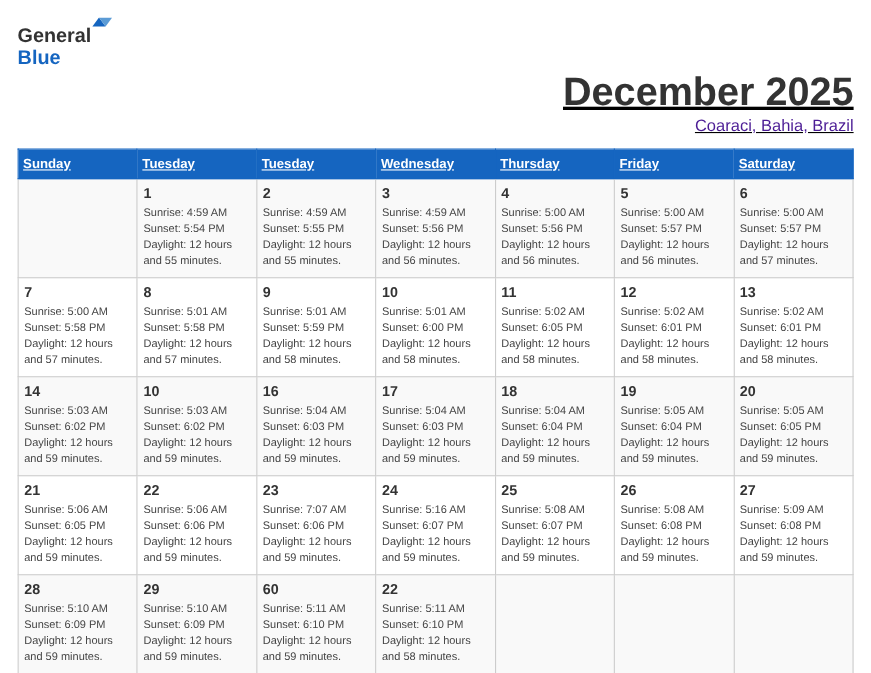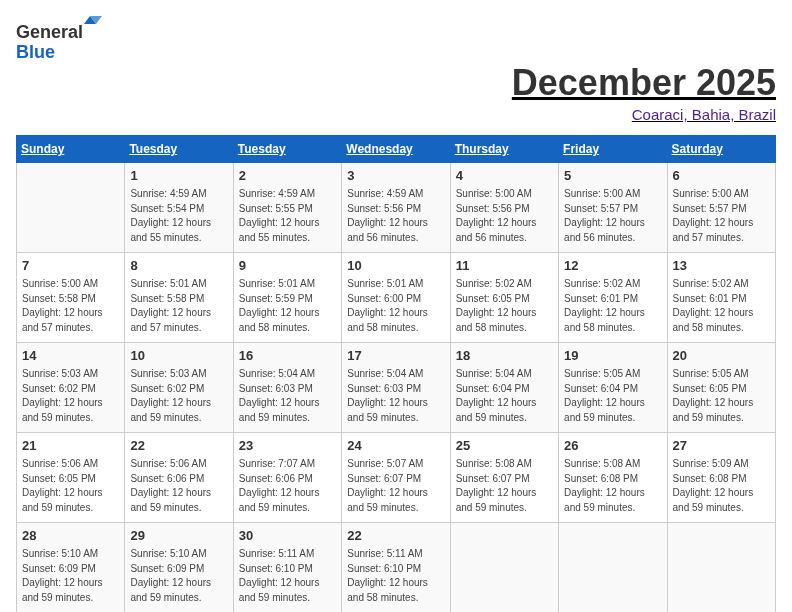--- a/index.html
+++ b/index.html
@@ -277,21 +277,21 @@
         </td>
         <td>
           <span class="day-num">23</span>
           <div class="info">Sunrise: 7:07 AM
 Sunset: 6:06 PM
 Daylight: 12 hours
 and 59 minutes.</div>
         </td>
         <td>
           <span class="day-num">24</span>
-          <div class="info">Sunrise: 5:07 AM
+          <div class="info">Sunrise: 5:16 AM
 Sunset: 6:07 PM
 Daylight: 12 hours
 and 59 minutes.</div>
         </td>
         <td>
           <span class="day-num">25</span>
           <div class="info">Sunrise: 5:08 AM
 Sunset: 6:07 PM
 Daylight: 12 hours
 and 59 minutes.</div>
@@ -320,21 +320,21 @@
 and 59 minutes.</div>
         </td>
         <td>
           <span class="day-num">29</span>
           <div class="info">Sunrise: 5:10 AM
 Sunset: 6:09 PM
 Daylight: 12 hours
 and 59 minutes.</div>
         </td>
         <td>
-          <span class="day-num">30</span>
+          <span class="day-num">60</span>
           <div class="info">Sunrise: 5:11 AM
 Sunset: 6:10 PM
 Daylight: 12 hours
 and 59 minutes.</div>
         </td>
         <td>
           <span class="day-num">22</span>
           <div class="info">Sunrise: 5:11 AM
 Sunset: 6:10 PM
 Daylight: 12 hours

